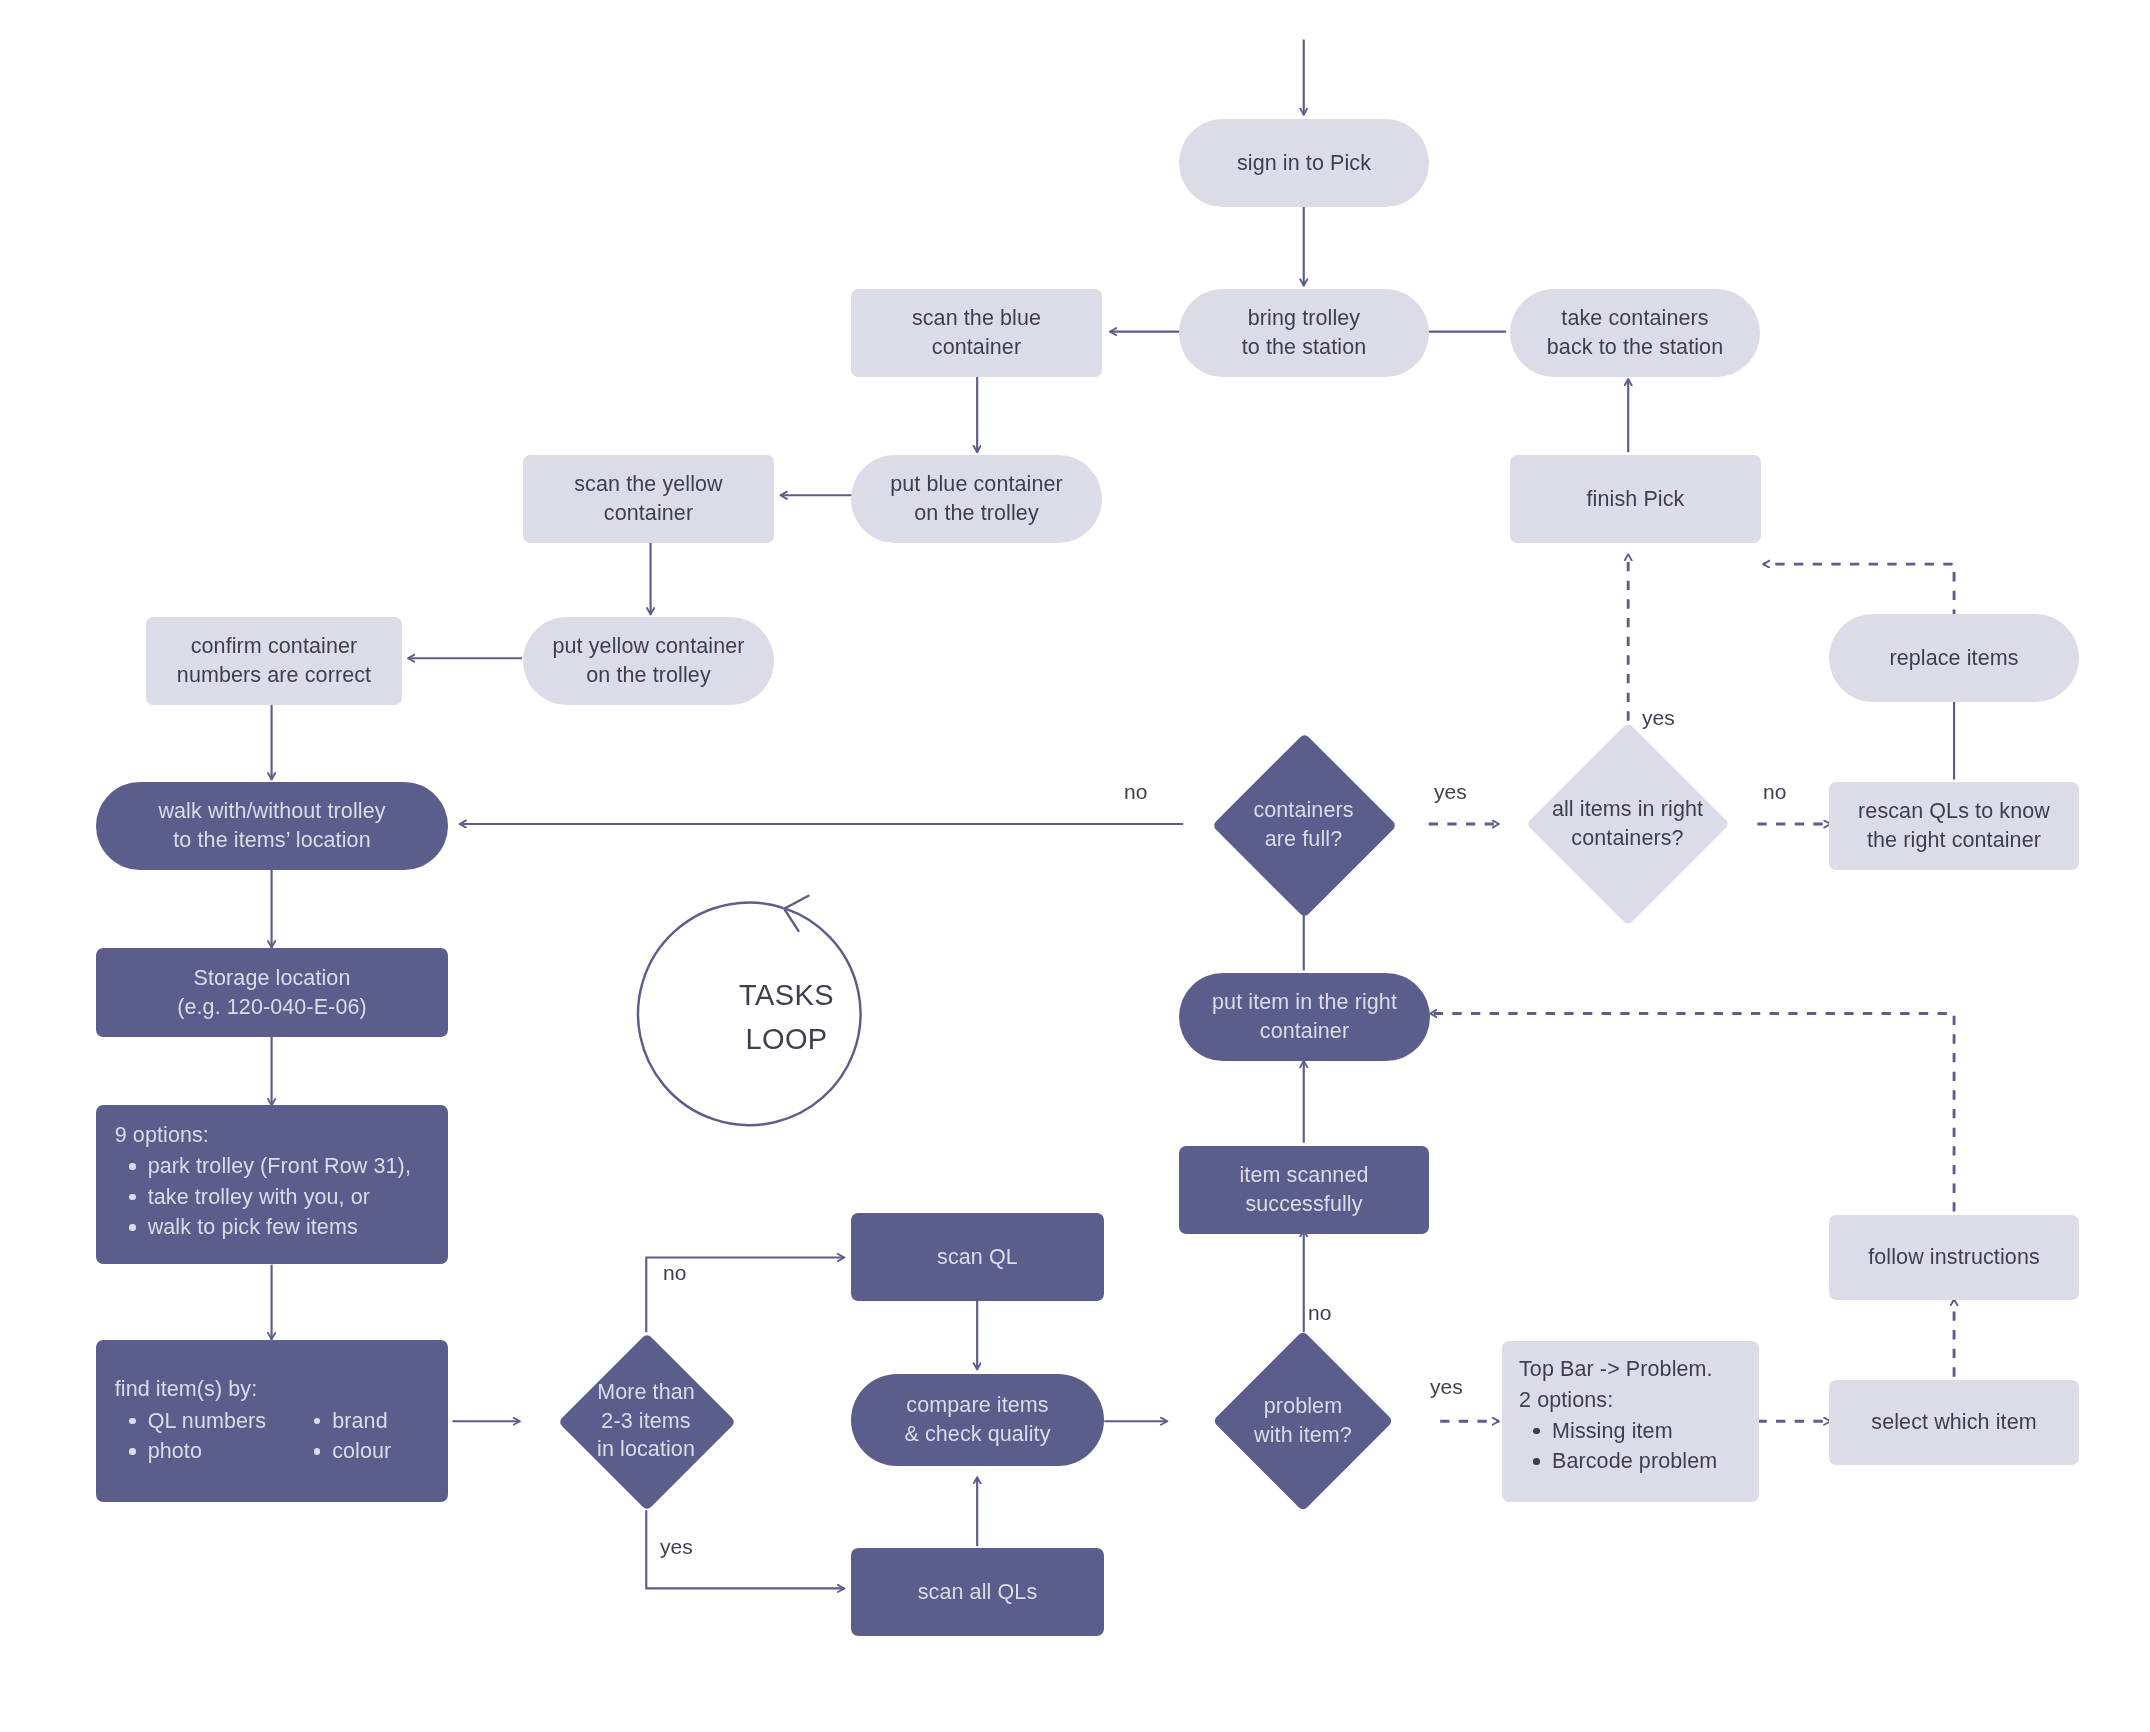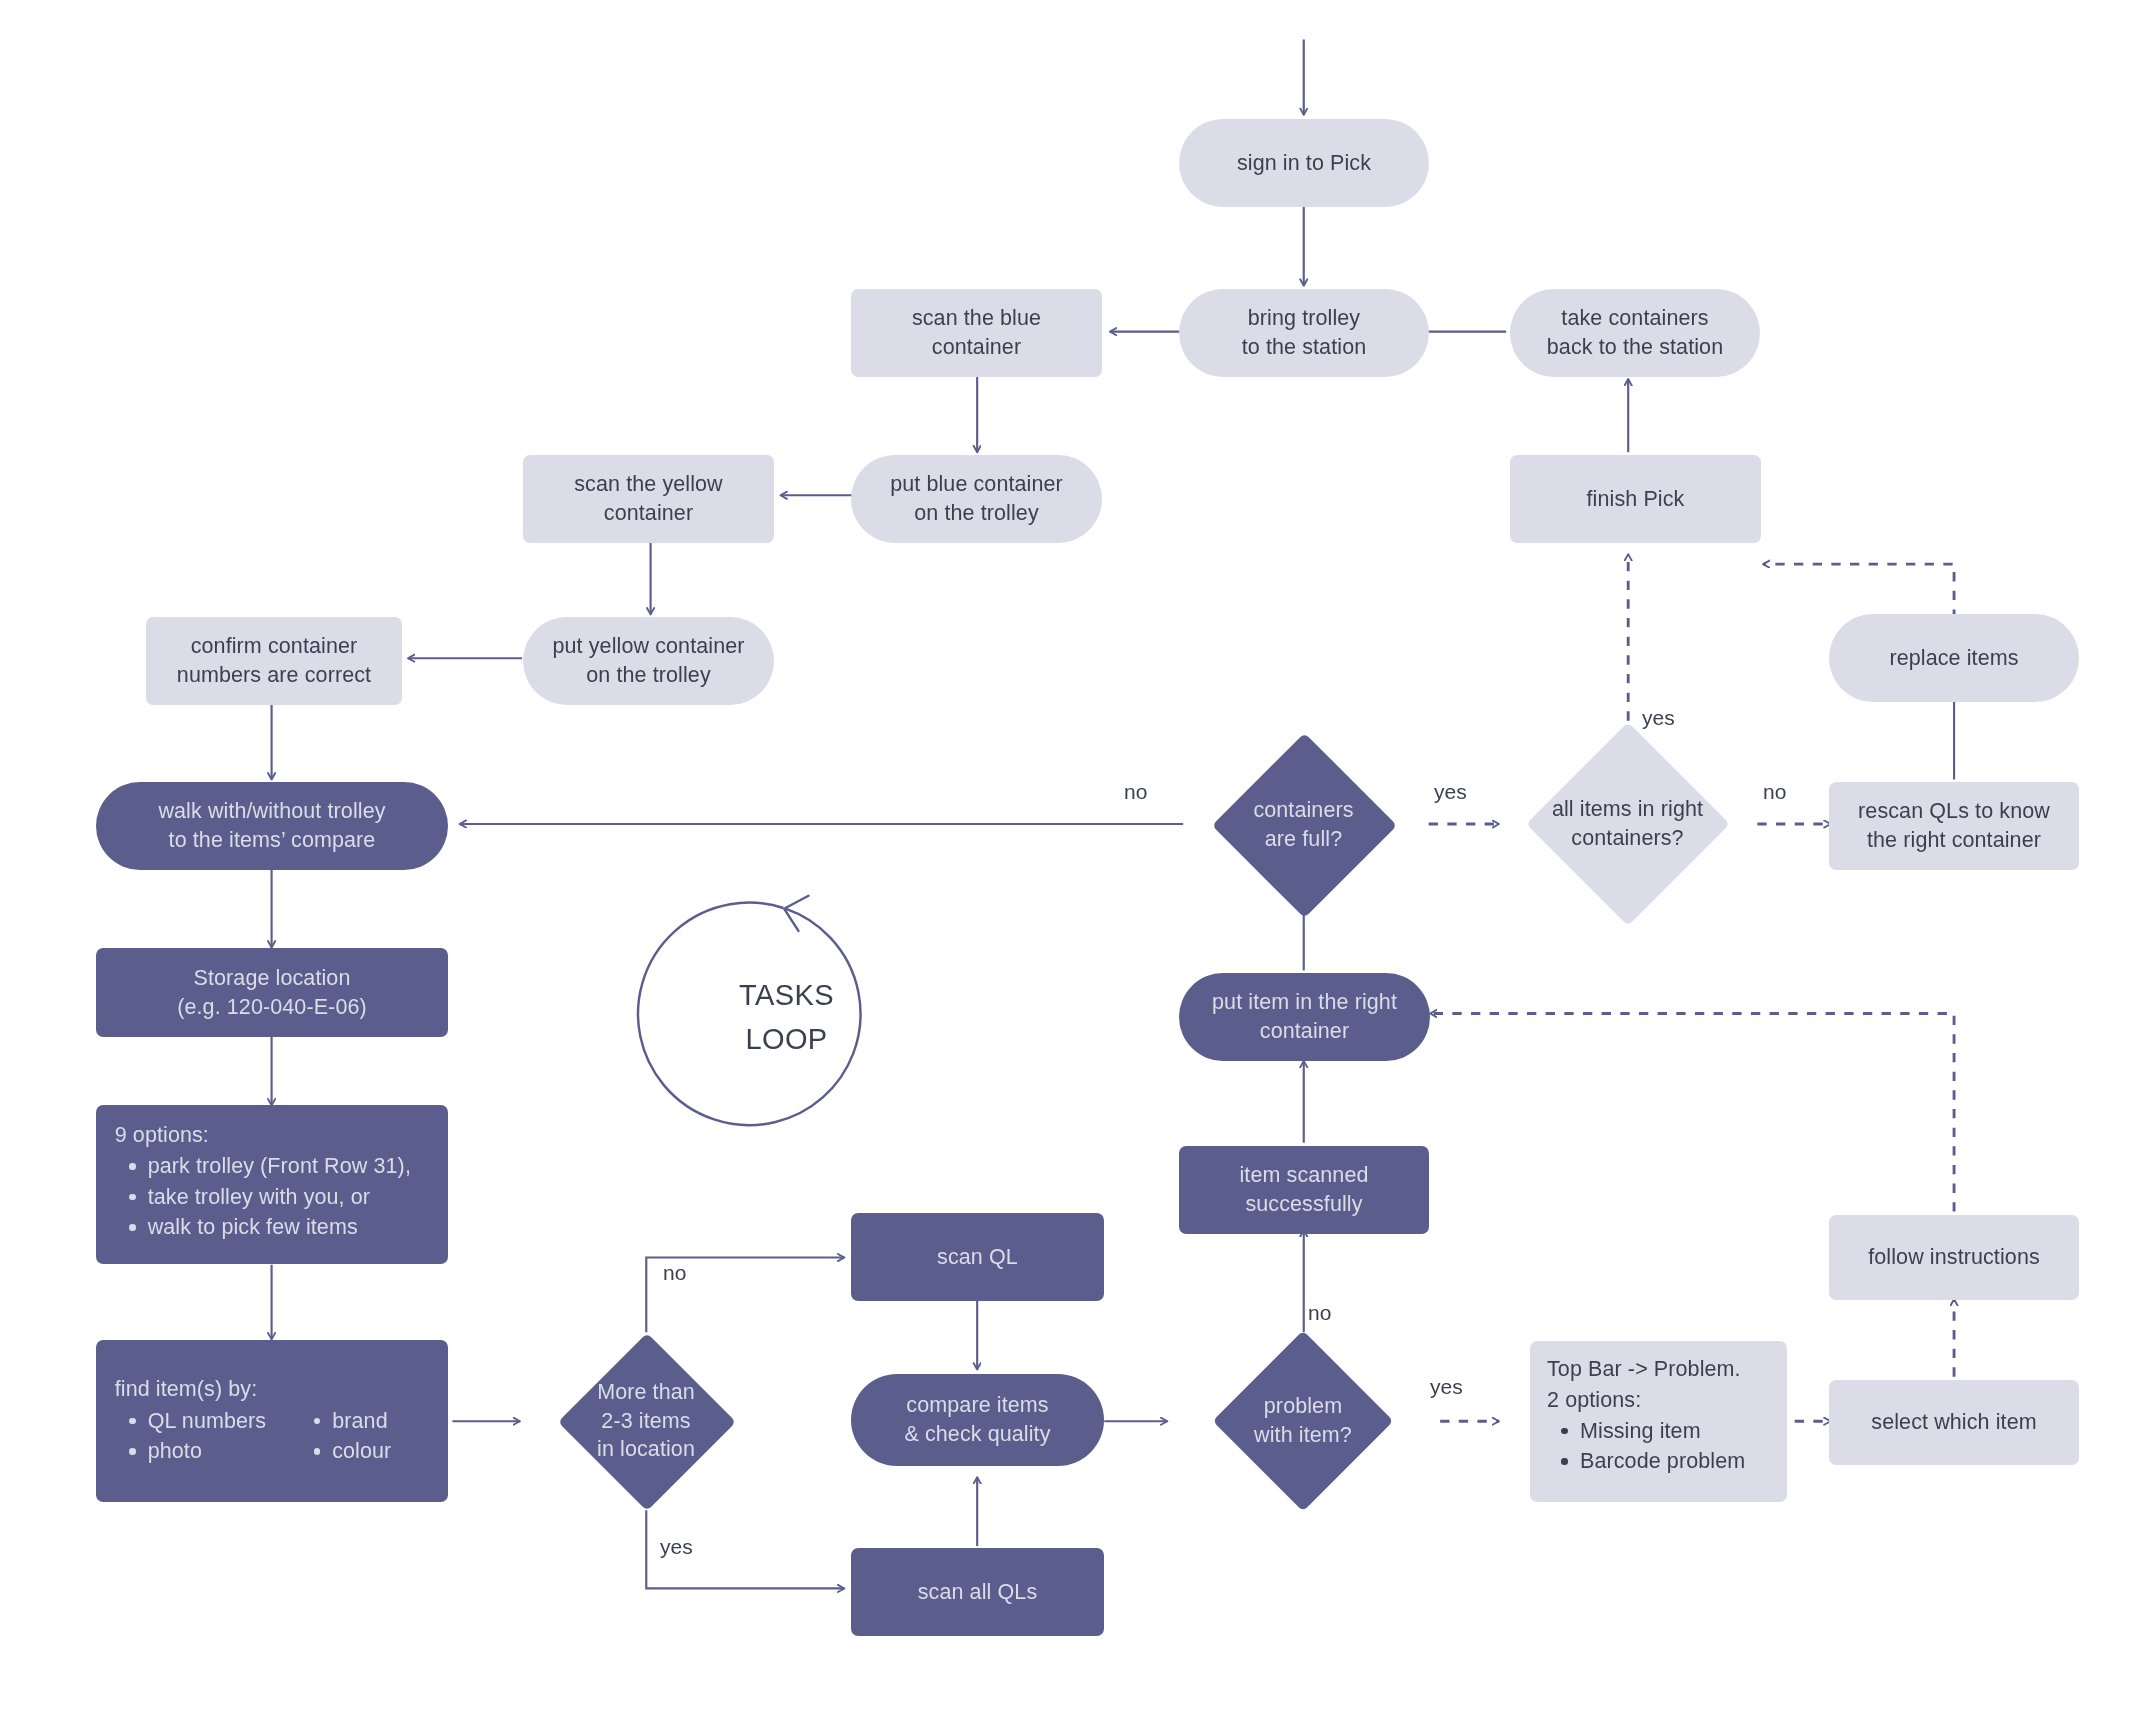--- a/index.html
+++ b/index.html
@@ -263,21 +263,21 @@
   <div class="node fill-light shape-rect" style="left:146px; top:617px; width:256px; height:88px;">
     <div class="lines">
       <div>confirm container</div>
       <div>numbers are correct</div>
     </div>
   </div>
 
   <div class="node fill-dark shape-pill" style="left:96px; top:782px; width:352px; height:88px;">
     <div class="lines">
       <div>walk with/without trolley</div>
-      <div>to the items’ compare</div>
+      <div>to the items’ location</div>
     </div>
   </div>
 
   <div class="node fill-dark shape-rect" style="left:96px; top:948px; width:352px; height:89px;">
     <div class="lines">
       <div>Storage location</div>
       <div>(e.g. 120-040-E-06)</div>
     </div>
   </div>
 
@@ -382,21 +382,21 @@
     </div>
   </div>
 
   <div class="node fill-light shape-rect" style="left:1829px; top:782px; width:250px; height:88px;">
     <div class="lines">
       <div>rescan QLs to know</div>
       <div>the right container</div>
     </div>
   </div>
 
-  <div class="node listbox fill-light shape-rect" style="left:1502px; top:1341px; width:257px; height:161px; color:#3d3f51; padding:14.4px 17px;margin-left:28px;">
+  <div class="node listbox fill-light shape-rect" style="left:1502px; top:1341px; width:257px; height:161px; color:#3d3f51; padding:14.4px 17px;">
     <div class="hdr">Top Bar -&gt; Problem.</div>
     <div class="hdr">2 options:</div>
     <ul>
       <li>Missing item</li>
       <li>Barcode problem</li>
     </ul>
   </div>
 
   <div class="node fill-light shape-rect" style="left:1829px; top:1380px; width:250px; height:85px;">
     <div class="lines">

